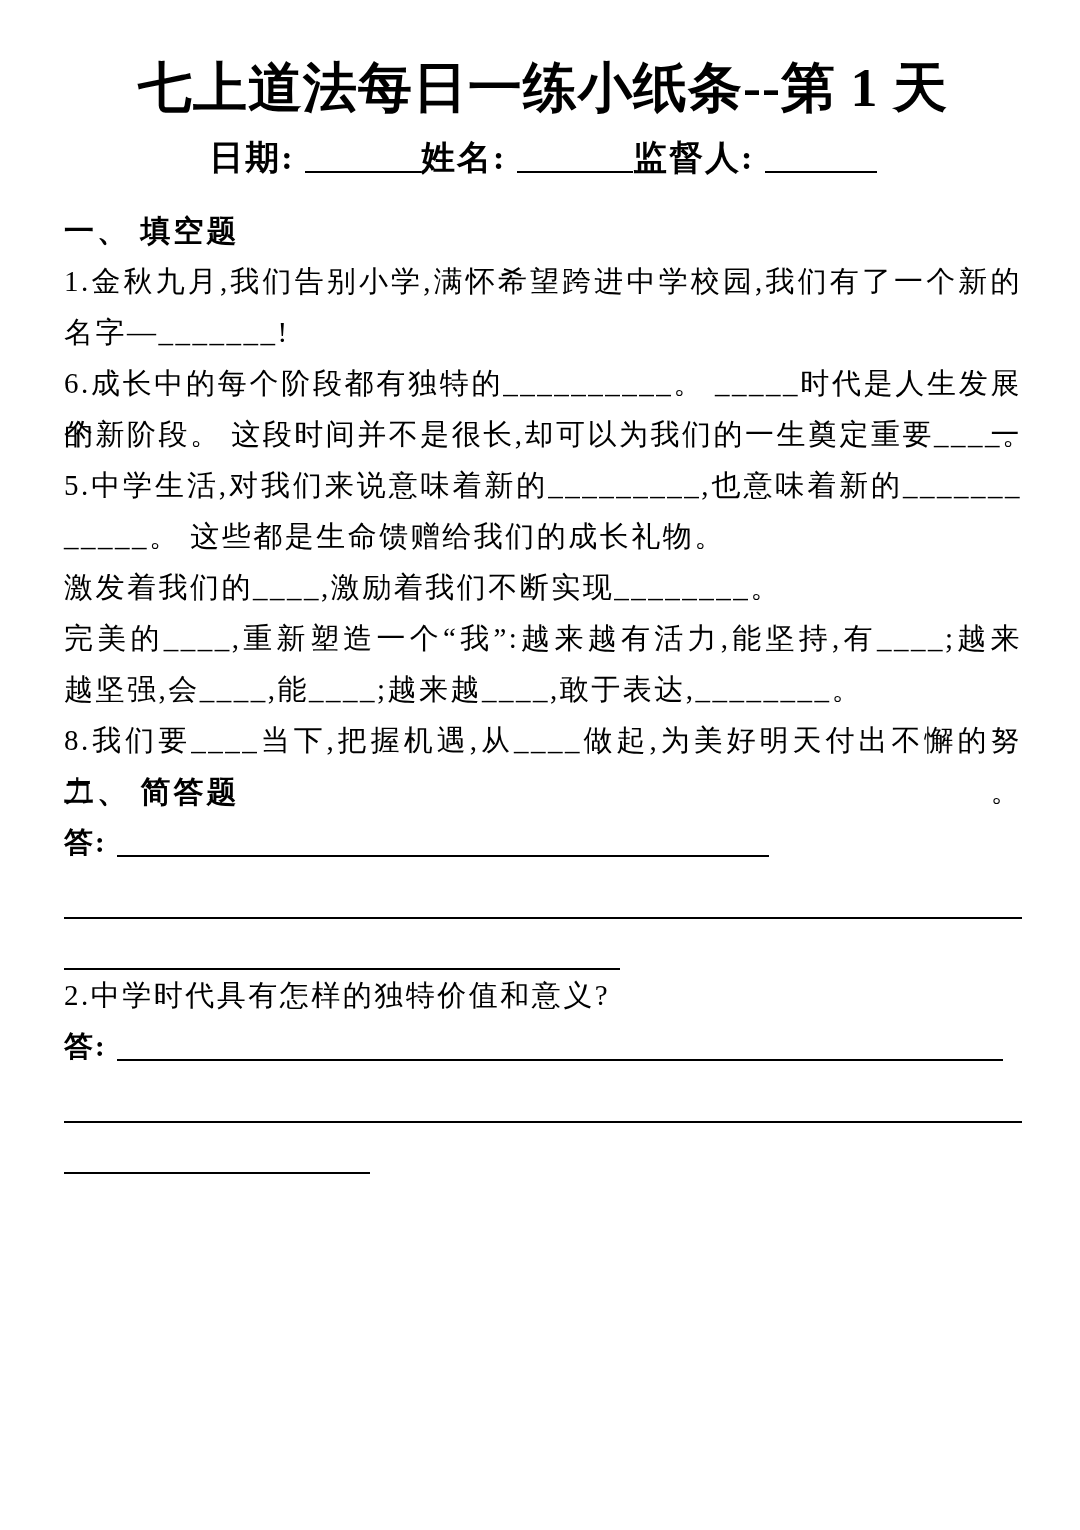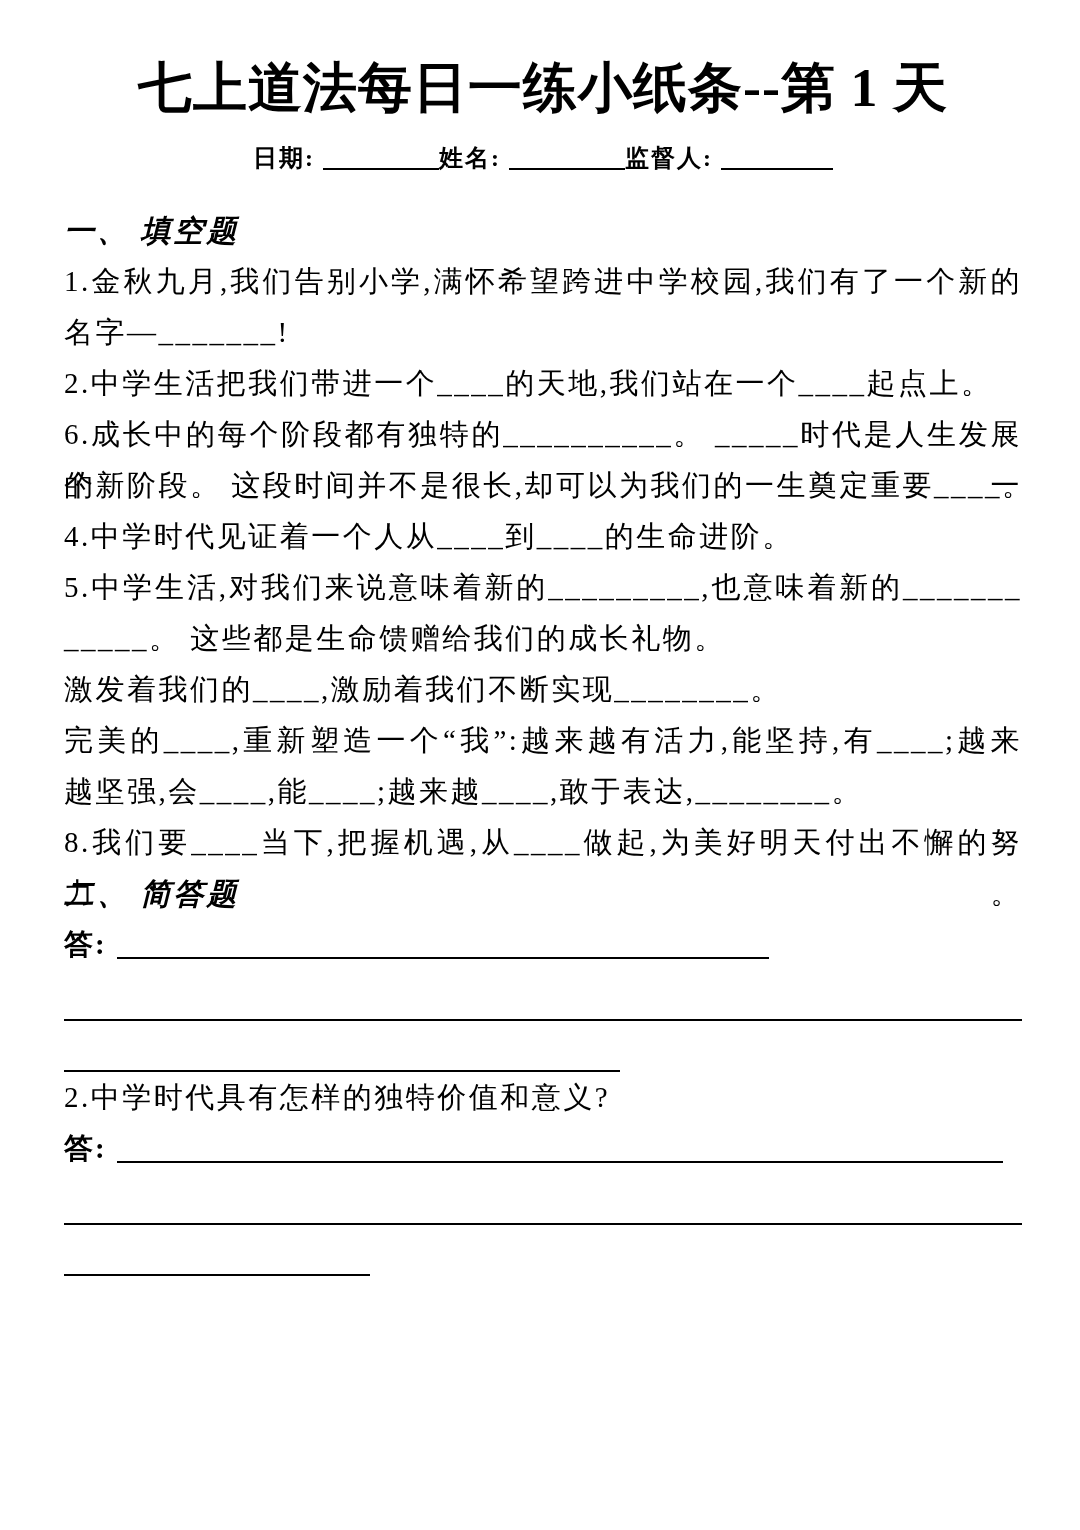--- a/index.html
+++ b/index.html
@@ -19,21 +19,21 @@
     text-align:center;
     font-size:54px;
     font-weight:bold;
     letter-spacing:1px;
     line-height:1.35;
     white-space:nowrap;
   }
   .meta-row {
     margin-top:10px;
     text-align:center;
-    font-size:24px;
+    font-size:34px;
     font-weight:bold;
     letter-spacing:2px;
     line-height:46px;
     white-space:nowrap;
   }
   .meta-blank {
     display:inline-block;
     border-bottom:2px solid #000;
     height:32px;
     vertical-align:-4px;
@@ -41,21 +41,20 @@
   .mb-a { width:116px; }
   .mb-b { width:116px; }
   .mb-c { width:112px; }
   .content { margin-top:24px; }
   .heading {
     font-size:30px;
     font-weight:bold;
     letter-spacing:3px;
     height:51px;
     line-height:51px;
-    font-style:italic;
   }
   .line {
     font-size:29px;
     letter-spacing:2.5px;
     height:51px;
     line-height:51px;
     white-space:nowrap;
   }
   .j {
     white-space:normal;
@@ -95,24 +94,22 @@
     <span class="meta-blank mb-b"></span><span>监督人:</span>
     <span class="meta-blank mb-c"></span>
   </div>
 
   <div class="content">
 
     <div class="heading">一、 填空题</div>
 
     <div class="line j">1.金秋九月,我们告别小学,满怀希望跨进中学校园,我们有了一个新的</div>
     <div class="line">名字—_______!</div>
-    <div class="line">2.中学生活把我们带进一个____的天地,我们站在一个____起点上。</div>
     <div class="line j">6.成长中的每个阶段都有独特的__________。 _____时代是人生发展的一</div>
     <div class="line">个新阶段。 这段时间并不是很长,却可以为我们的一生奠定重要____。</div>
-    <div class="line">4.中学时代见证着一个人从____到____的生命进阶。</div>
     <div class="line j">5.中学生活,对我们来说意味着新的_________,也意味着新的_______</div>
     <div class="line">_____。 这些都是生命馈赠给我们的成长礼物。</div>
     <div class="line">激发着我们的____,激励着我们不断实现________。</div>
     <div class="line j">完美的____,重新塑造一个“我”:越来越有活力,能坚持,有____;越来</div>
     <div class="line">越坚强,会____,能____;越来越____,敢于表达,________。</div>
     <div class="line j">8.我们要____当下,把握机遇,从____做起,为美好明天付出不懈的努力。</div>
 
     <div class="heading">二、 简答题</div>
 
 

